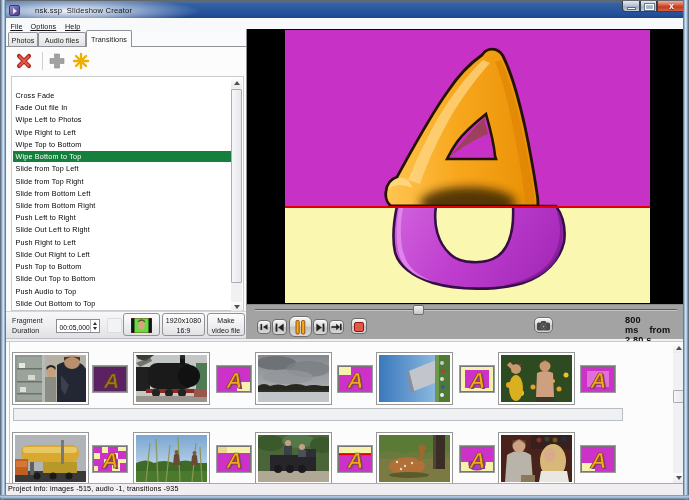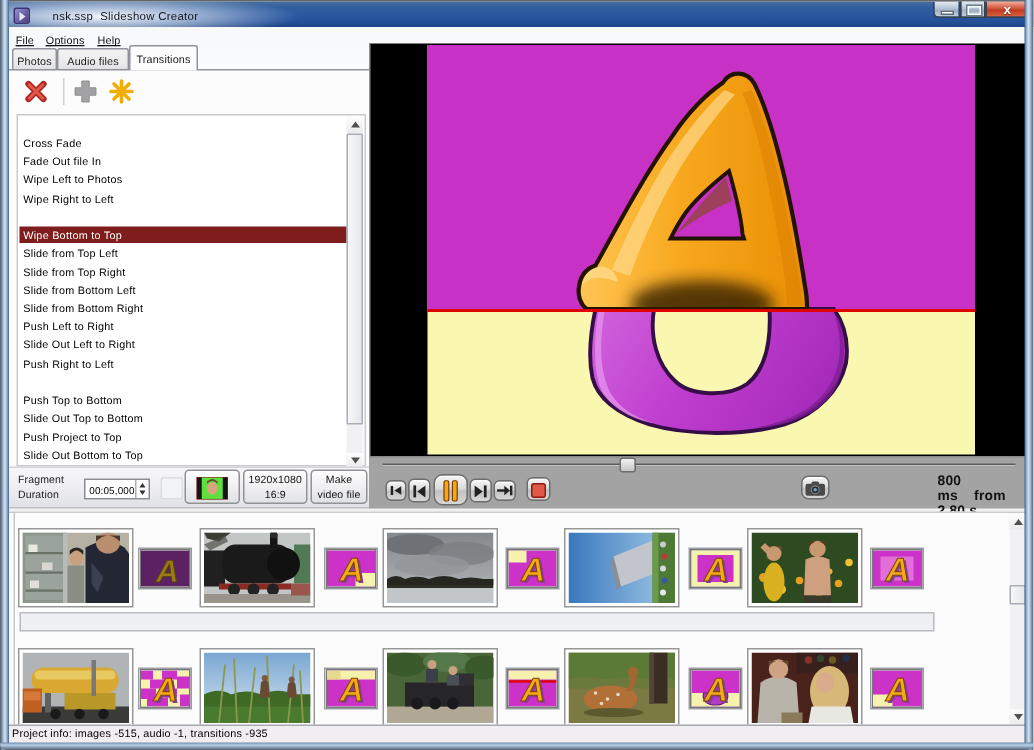--- a/index.html
+++ b/index.html
@@ -53,21 +53,21 @@
   #tab2 { left:38px; top:32px; width:48px; height:15px; padding-top:3px;}
   #tab3 { left:86px; top:30px; width:46px; height:17px; padding-top:4px; background:#fcfcfc; z-index:3; }
 
   
   #leftpanel { left:6px; top:46px; width:240px; height:265px; background:#fcfcfc; border-top:1px solid #8f9299; z-index:2;}
   #toolsep { left:36px; top:5px; width:1px; height:18px; background:#d0d0d0; }
 
   
   #list { position:absolute; left:5px; top:29px; width:233px; height:235px; background:#fff; border:1px solid #c9cacd;text-decoration:underline; }
   .li { position:absolute; left:1px; width:219px; height:11px; font-size:7.2px; letter-spacing:0.18px; color:#000; padding-left:2.5px; line-height:11px; white-space:pre; }
-  .li.sel { background:#7f1d1d; color:#fff; width:221px; }
+  .li.sel { background:#15803d; color:#fff; width:221px; }
   
   #lsb { position:absolute; right:1px; top:1px; width:11px; height:234px; background:#f1f1f3; }
   .sbtn { position:absolute; left:0; width:11px; height:10px; background:linear-gradient(180deg,#fdfdfd,#ebebed); }
   .sthumb { position:absolute; left:0; width:11px; background:linear-gradient(90deg,#f7f7f9,#e6e7ea); border:1px solid #a9adb5; border-radius:1px; }
   .arr { position:absolute; width:0; height:0; }
 
   
   #fragpanel { left:6px; top:311px; width:240px; height:28px; z-index:4;
     background:linear-gradient(180deg,#f7f7f9 0%,#ededf0 55%,#e0e1e5 100%);
     border-top:1px solid #d5d5d8; border-bottom:1px solid #c0c0c4; font-size:7px; }
@@ -153,31 +153,33 @@
       <line x1="2" y1="9" x2="16" y2="9"></line>
       <line x1="4" y1="4" x2="14" y2="14"></line>
       <line x1="14" y1="4" x2="4" y2="14"></line>
     </g>
   </svg>
   <div id="list">
     <div class="li" style="top:13.0px">Cross Fade</div>
     <div class="li" style="top:25.2px">Fade Out file In</div>
     <div class="li" style="top:37.4px">Wipe Left to Photos</div>
     <div class="li" style="top:49.7px">Wipe Right to Left</div>
+    <div class="li" style="top:61.9px">Wipe Top to Bottom</div>
     <div class="li sel" style="top:74.1px">Wipe Bottom to Top</div>
     <div class="li" style="top:86.3px">Slide from Top Left</div>
     <div class="li" style="top:98.5px">Slide from Top Right</div>
     <div class="li" style="top:110.8px">Slide from Bottom Left</div>
     <div class="li" style="top:123.0px">Slide from Bottom Right</div>
     <div class="li" style="top:135.2px">Push Left to Right</div>
     <div class="li" style="top:147.4px">Slide Out Left to Right</div>
     <div class="li" style="top:159.6px">Push Right to Left</div>
+    <div class="li" style="top:171.9px">Slide Out Right to Left</div>
     <div class="li" style="top:196.3px">Slide Out Top to Bottom</div>
     <div class="li" style="top:184.1px">Push Top to Bottom</div>
-    <div class="li" style="top:208.5px">Push Project to Top</div>
+    <div class="li" style="top:208.5px">Push Audio to Top</div>
     <div class="li" style="top:220.7px">Slide Out Bottom to Top</div>
     <div id="lsb">
       <div class="sbtn" style="top:0">
         <div class="arr" style="left:2.5px;top:3px;border-left:3px solid transparent;border-right:3px solid transparent;border-bottom:4px solid #505050"></div>
       </div>
       <div class="sthumb" style="top:11px;height:194px"></div>
       <div class="sbtn" style="bottom:0">
         <div class="arr" style="left:2.5px;top:3px;border-left:3px solid transparent;border-right:3px solid transparent;border-top:4px solid #505050"></div>
       </div>
     </div>

